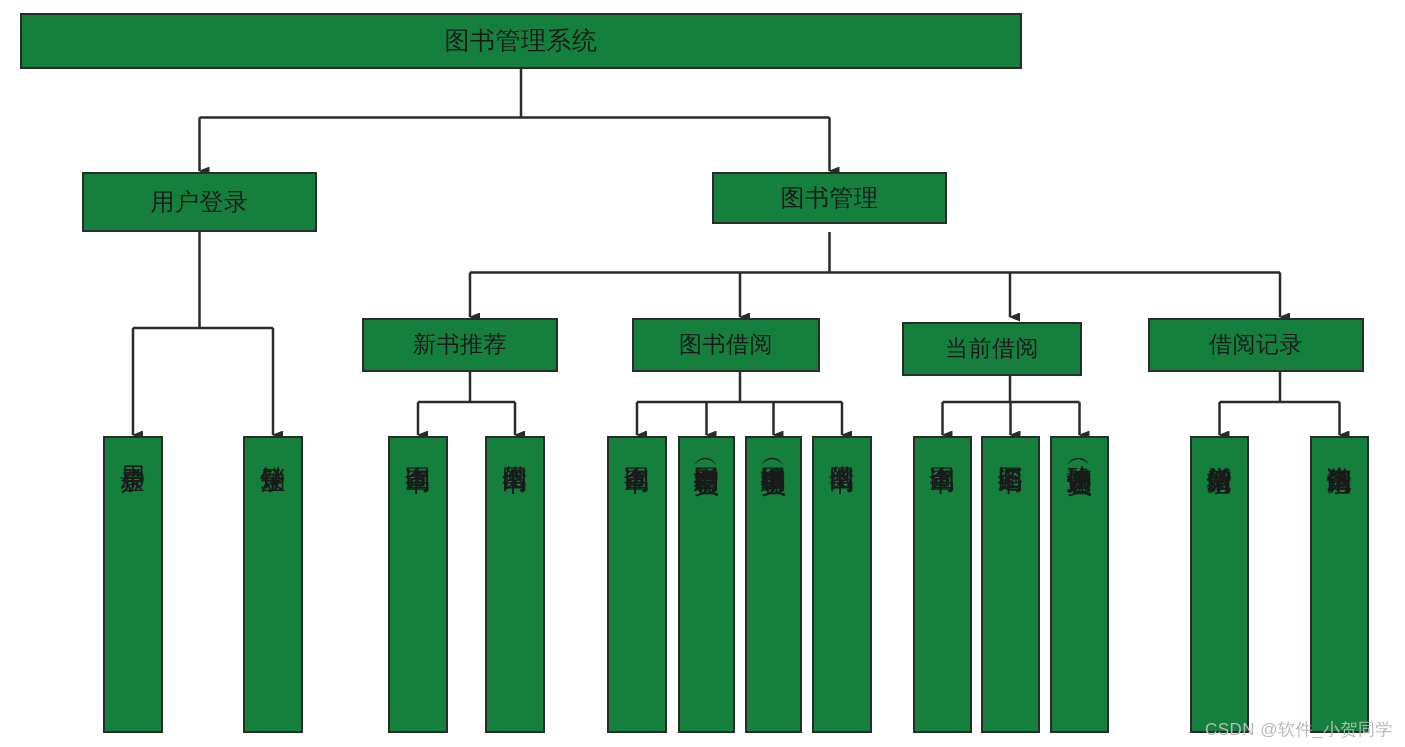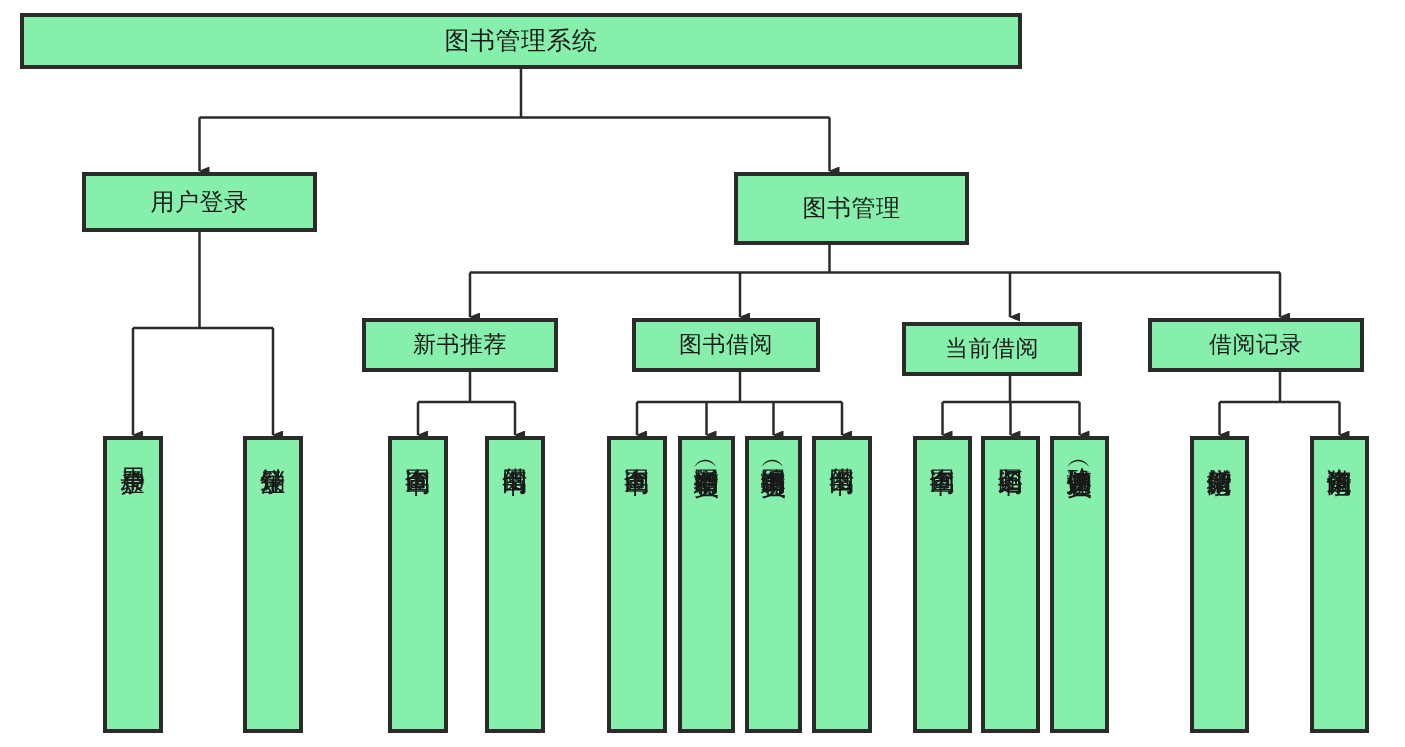--- a/index.html
+++ b/index.html
@@ -22,22 +22,22 @@
   #edge-layer {
     position: absolute;
     left: 0;
     top: 0;
     width: 1405px;
     height: 747px;
   }
   .node {
     position: absolute;
     box-sizing: border-box;
-    background: #86efac;
-    border: 4px solid #d946ef;
+    background: #15803d;
+    border: 2px solid #d946ef;
     display: flex;
     align-items: center;
     justify-content: center;
     color: #1a1a1a;
   }
   .node-label {
     display: block;
     text-align: center;
     line-height: 1.18;
     letter-spacing: 0.5px;
@@ -119,21 +119,21 @@
       </g>
   </svg>
 
   <div id="node-layer">
       <div class="node level-0 horizontal" style="left: 20px; top: 13px; width: 1002px; height: 56px; border-color: rgb(43, 43, 43);">
         <span class="node-label">图书管理系统</span>
       </div>
       <div class="node level-1 horizontal" style="left: 82px; top: 172px; width: 235px; height: 60px; border-color: rgb(43, 43, 43);">
         <span class="node-label">用户登录</span>
       </div>
-      <div class="node level-1 horizontal" style="left: 712px; top: 172px; width: 235px; height: 73px; border-color: rgb(43, 43, 43); margin-left: 22px;">
+      <div class="node level-1 horizontal" style="left: 712px; top: 172px; width: 235px; height: 52px; border-color: rgb(43, 43, 43);">
         <span class="node-label">图书管理</span>
       </div>
       <div class="node level-2 horizontal" style="left: 362px; top: 318px; width: 196px; height: 54px; border-color: rgb(43, 43, 43);">
         <span class="node-label">新书推荐</span>
       </div>
       <div class="node level-2 horizontal" style="left: 632px; top: 318px; width: 188px; height: 54px; border-color: rgb(43, 43, 43);">
         <span class="node-label">图书借阅</span>
       </div>
       <div class="node level-2 horizontal" style="left: 902px; top: 322px; width: 180px; height: 54px; border-color: rgb(43, 43, 43);">
         <span class="node-label">当前借阅</span>
@@ -175,13 +175,14 @@
         <span class="node-label">确认归还（管理员）</span>
       </div>
       <div class="node level-3 vertical" style="left: 1190px; top: 436px; width: 59px; height: 297px; border-color: rgb(43, 43, 43);">
         <span class="node-label">新增借阅记录</span>
       </div>
       <div class="node level-3 vertical" style="left: 1310px; top: 436px; width: 59px; height: 297px; border-color: rgb(43, 43, 43);">
         <span class="node-label">查询借阅记录</span>
       </div>
     </div>
 
+  <div id="watermark">CSDN @软件_小贺同学</div>
 </div>
 
 </body></html>

